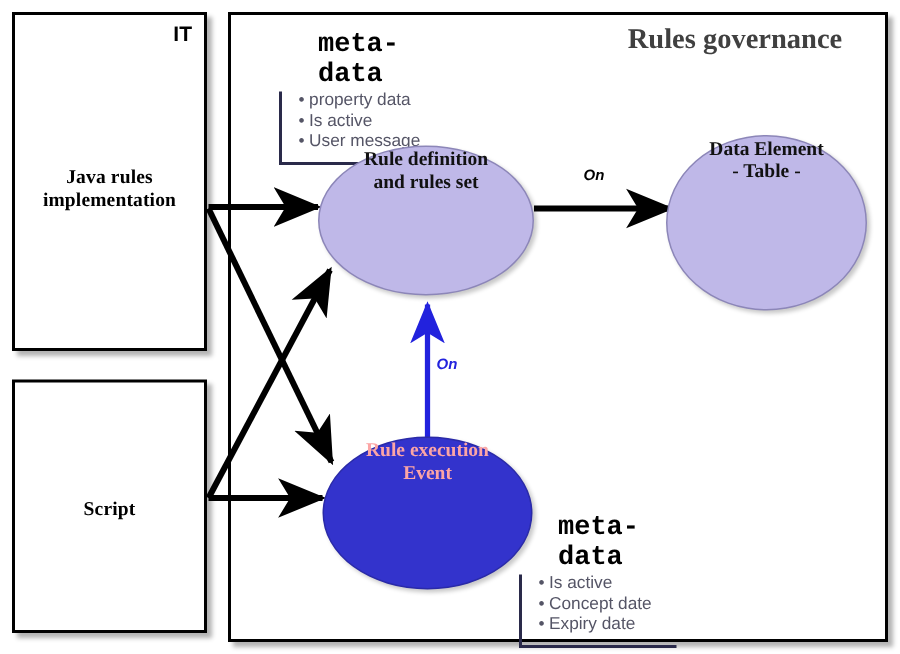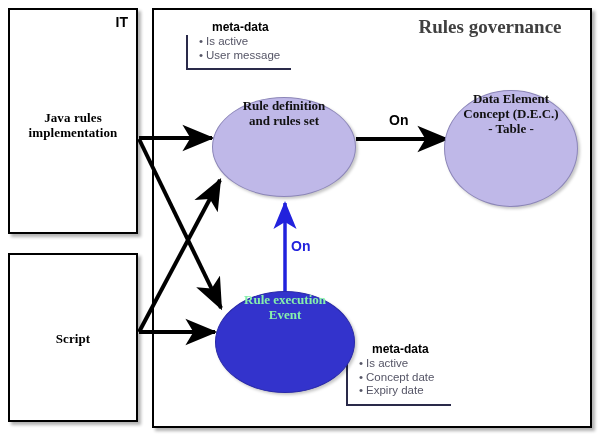--- a/index.html
+++ b/index.html
@@ -68,30 +68,30 @@
     box-sizing:border-box;
     display:flex;
     justify-content:center;
     text-align:center;
     font-family:"Liberation Serif", serif;
     font-weight:bold;
     box-shadow:2px 2px 3px rgba(0,0,0,0.22);
   }
   .ellipse .etext{ line-height:15px; font-size:13px; padding:0 6px; }
   .lavender{ background:#bfb8e8; color:#111; }
-  .darkblue{ background:#3333cc; color:#86efac; border-color:#2a2aa8; }
+  .darkblue{ background:#3333cc; color:#fca5a5; border-color:#2a2aa8; }
 
   
   .meta{
     position:absolute;
   }
   .meta-title{
-    font-family:Liberation Sans, sans-serif;
-    font-weight:bold;
-    font-size:12px;
+    font-family:Liberation Mono, monospace;
+    font-weight:bold;
+    font-size:18px;
     color:#000;
     margin-left:12px;
     margin-bottom:1px;
     padding-left:14px;
   }
   .meta-body{
     position:relative;
     padding-left:10px;
     padding-bottom:8px;
   }
@@ -119,21 +119,22 @@
   .meta li:before{ content:"\2022"; margin-right:3px; color:#555566; }
 
   
   #arrows{position:absolute;left:0;top:0;width:600px;height:436px;}
 
   
   .onlabel{
     position:absolute;
     font-family:"Liberation Sans", sans-serif;
     font-weight:bold;
-    font-size:14px;
+    font-style:italic;
+    font-size:10px;
   }
   .on-black{ color:#000; }
   .on-blue{ color:#2222dd; }
 </style>
 </head>
 <body>
 
 <div id="canvas">
 
   <div class="box" id="java-box" style="left:8px;top:8px;width:130px;height:226px;">
@@ -147,20 +148,21 @@
   </div>
 
   <div id="frame"></div>
   <div id="frame-title">Rules governance</div>
 
   <div class="meta" style="left:186px;top:20px;width:105px;">
     <div class="meta-title">meta-data</div>
     <div class="meta-body">
       <div class="meta-bracket"></div>
       <ul>
+        <li>property data</li>
         <li>Is active</li>
         <li>User message</li>
       </ul>
     </div>
   </div>
 
   <div class="meta" style="left:346px;top:342px;width:105px;">
     <div class="meta-title">meta-data</div>
     <div class="meta-body">
       <div class="meta-bracket"></div>
@@ -214,21 +216,20 @@
   <div class="ellipse lavender" style="left:212px;top:97px;width:144px;height:100px;">
     <div class="etext">
       <div>Rule definition</div>
       <div>and rules set</div>
     </div>
   </div>
 
   <div class="ellipse lavender" style="left:444px;top:90px;width:134px;height:117px;">
     <div class="etext">
       <div>Data Element</div>
-      <div>Concept (D.E.C.)</div>
       <div>- Table -</div>
     </div>
   </div>
 
   <div class="ellipse darkblue" style="left:215px;top:291px;width:140px;height:102px;">
     <div class="etext">
       <div>Rule execution</div>
       <div>Event</div>
     </div>
   </div>

